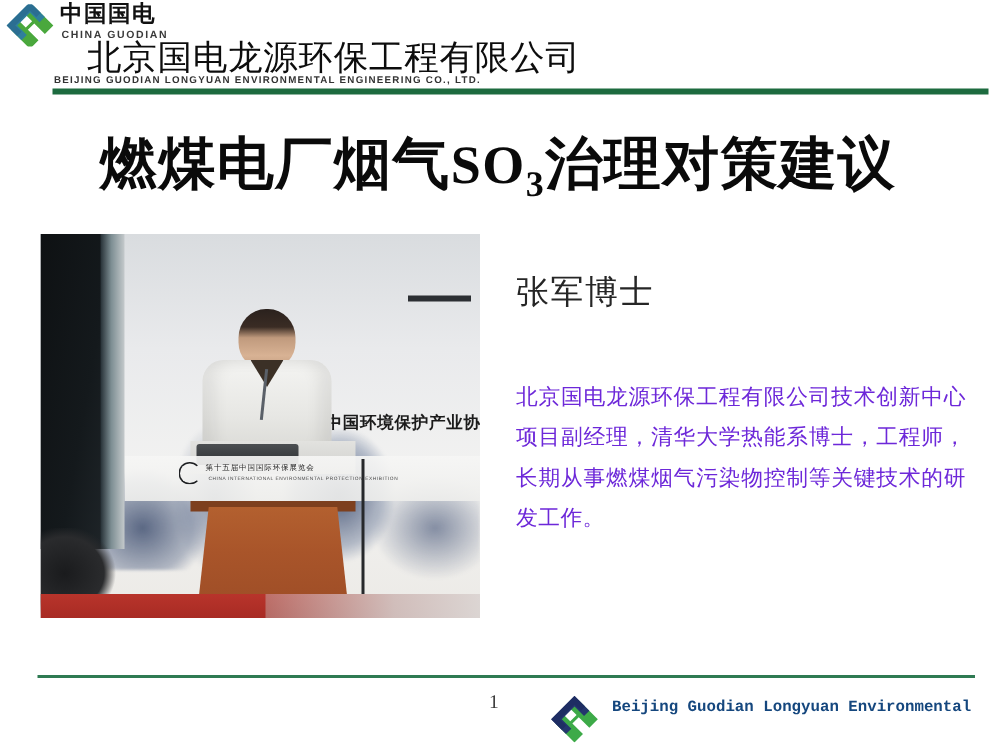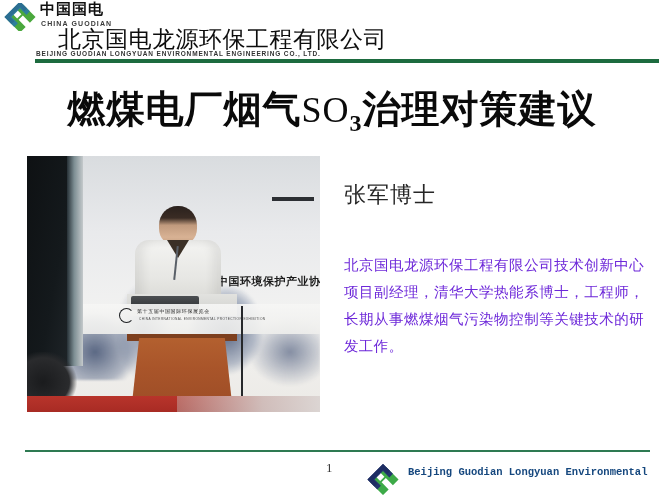--- a/index.html
+++ b/index.html
@@ -90,21 +90,21 @@
     white-space: nowrap;
   }
   .slide-title .sub {
     font-size: 24px;
     vertical-align: sub;
     font-family: "Liberation Serif", serif;
     font-weight: bold;
   }
   .slide-title .so {
     font-family: "Liberation Serif", serif;
-    font-weight: normal;
+    font-weight: bold;
     font-size: 36px;
   }
 
   
   .photo {
     position: absolute;
     left: 27px; top: 156px;
     width: 293px; height: 256px;
     overflow: hidden;
     background: #c9cdd2;

